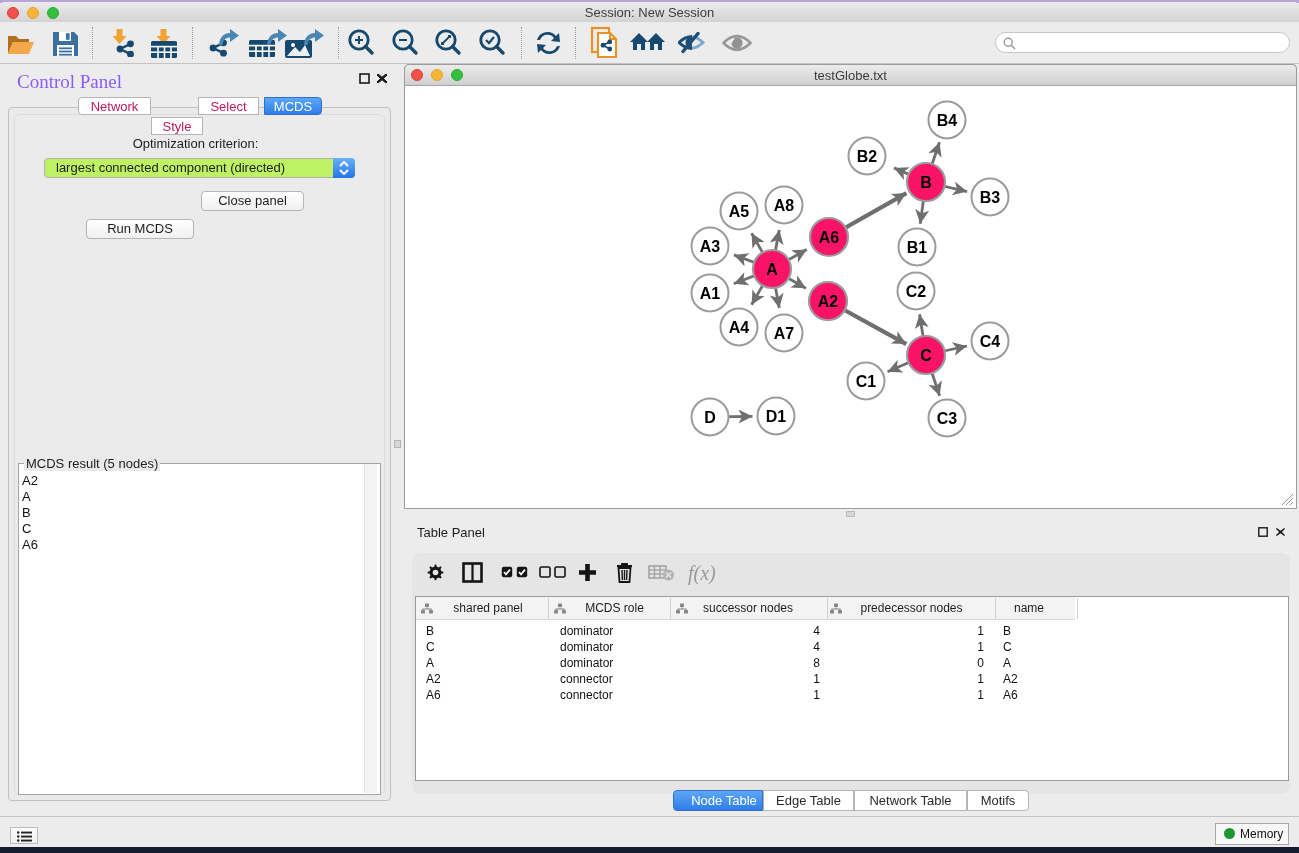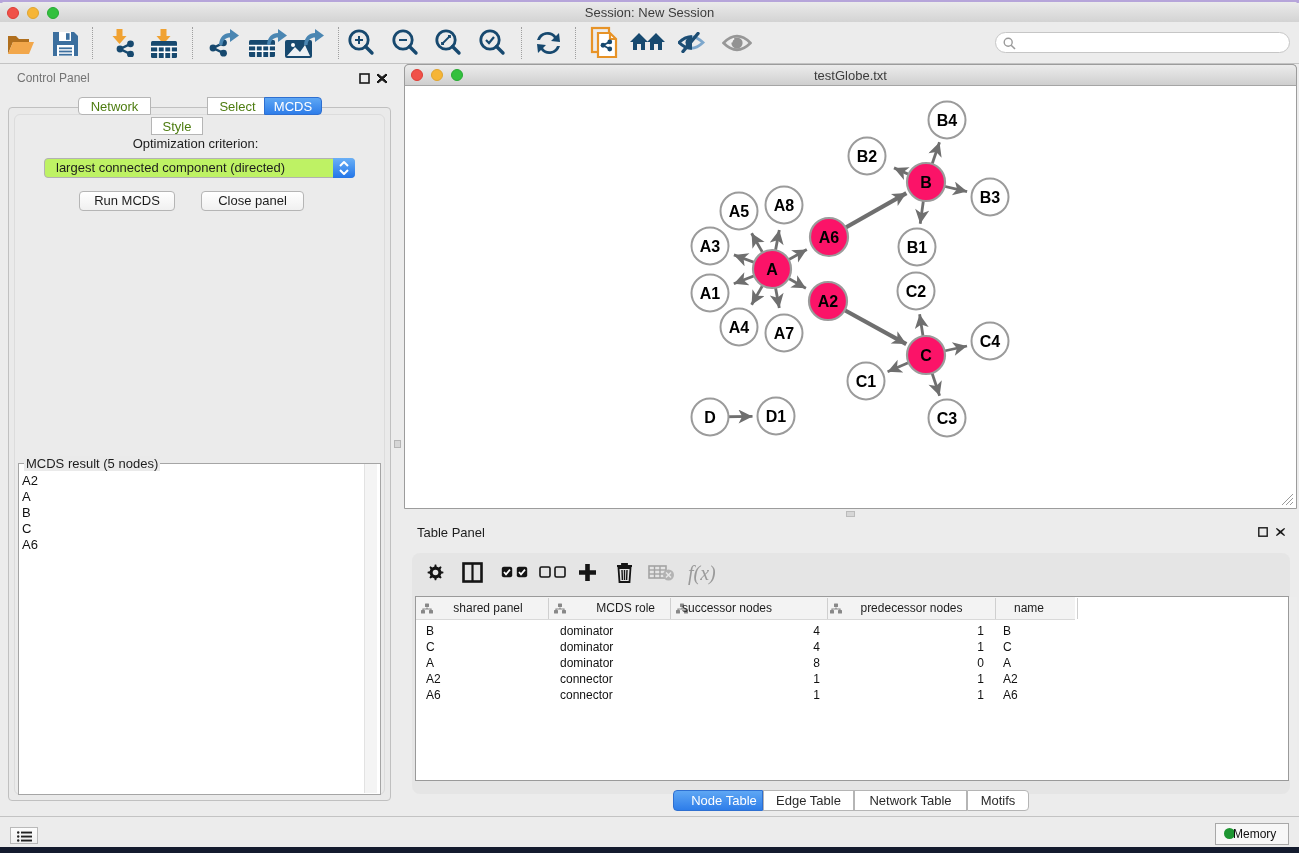--- a/index.html
+++ b/index.html
@@ -8,24 +8,24 @@
 .deskTop{left:0;top:0;width:1299px;height:3px;background:#b6a5da;}
 .deskBot{left:0;top:847px;width:1299px;height:6px;background:#141b2e;}
 .appwin{left:0;top:2px;width:1299px;height:846px;background:#ececec;border-radius:5px 5px 0 0;}
 .titlebar{left:0;top:2px;width:1299px;height:21px;background:linear-gradient(#ebebeb,#d3d3d3);border-bottom:1px solid #a9a9a9;border-radius:5px 5px 0 0;}
 .ttext{width:100%;text-align:center;font-size:13px;color:#3c3c3c;line-height:21px;}
 .tl{width:12px;height:12px;border-radius:50%;top:7px;}
 .toolbar{left:0;top:22px;width:1299px;height:42px;background:#ececec;border-bottom:1px solid #c3c3c3;}
 .vsep{top:5px;height:32px;width:0;border-left:1px dotted #9f9f9f;}
 .searchbox{left:995px;top:32px;width:295px;height:21px;background:#fff;border:1px solid #c6c6c6;border-radius:11px;}
 
-.cptitle{left:17px;top:71px;font-size:12px;color:#737373;}
+.cptitle{left:17px;top:71px;font-size:19px;color:#8b5cf6;font-family:Liberation Serif, serif;}
 .cpbox{left:8px;top:107px;width:383px;height:694px;border:1px solid #c0c0c0;border-radius:4px;background:#eaeaea;}
 .cpbox2{left:14px;top:114px;width:371px;height:681px;border:1px solid #dcdcdc;border-radius:6px;background:#ebebeb;}
-.tab{top:97px;height:18px;background:#fff;border:1px solid #b5b5b5;font-size:13px;color:#4d7c0f;text-align:center;line-height:17px;}
+.tab{top:97px;height:18px;background:#fff;border:1px solid #b5b5b5;font-size:13px;color:#be185d;text-align:center;line-height:17px;}
 .tabsel{background:linear-gradient(#5ea7f4,#2e7de9);color:#fff;border-color:#2e6fd0;}
 .optlabel{left:8px;top:136px;width:375px;text-align:center;font-size:13px;color:#1d1d1d;}
 .combo{left:44px;top:158px;width:311px;height:20px;background:#bef264;border:1px solid #b2b2b2;border-radius:4px;font-size:13px;color:#1d1d1d;line-height:18px;padding-left:11px;}
 .combostep{left:333px;top:158px;width:22px;height:20px;background:linear-gradient(#6ab0f6,#2375e8);border-radius:0 4px 4px 0;}
 .btn{top:191px;height:20px;background:linear-gradient(#fff,#f0f0f0);border:1px solid #b5b5b5;border-radius:4px;font-size:13px;color:#1d1d1d;text-align:center;line-height:18px;}
 .fieldset{left:18px;top:463px;width:363px;height:332px;border:1px solid #a5a5a5;background:#fff;}
 .fslegend{left:24px;top:456px;background:#eaeaea;font-size:13px;color:#1d1d1d;padding:0 2px;}
 .fslist{left:22px;top:473px;font-size:13px;color:#111;line-height:16px;}
 .fsscroll{left:364px;top:464px;width:13px;height:329px;background:#f4f4f4;border-left:1px solid #e2e2e2;}
 .vsplitHandle{left:394px;top:440px;width:7px;height:8px;background:#d6d6d6;border:1px solid #b5b5b5;}
@@ -218,29 +218,29 @@
 <svg class="abs" style="left:359px;top:73px;" width="11" height="11" viewBox="0 0 11 11">
     <rect x="1" y="1" width="9" height="9" fill="none" stroke="#1a1a1a" stroke-width="1.6"></rect>
   </svg>
 <svg class="abs" style="left:376px;top:73px;" width="12" height="11" viewBox="0 0 12 11">
     <path d="M2,1 L6,4.2 L10,1 L11,2 L7.5,5.5 L11,9 L10,10 L6,6.8 L2,10 L1,9 L4.5,5.5 L1,2 Z" fill="#1a1a1a" stroke="#1a1a1a" stroke-width="1"></path>
   </svg>
 <div class="abs cpbox"></div>
 <div class="abs cpbox2"></div>
 <div class="abs tab" style="left:78px;width:73px;border-radius:4px 0 0 4px;">Network</div>
 <div class="abs tab" style="left:151px;width:52px;margin-top:20px;">Style</div>
-<div class="abs tab" style="left:207px;width:61px;text-align:center;">Select</div>
+<div class="abs tab" style="left:198px;width:61px;text-align:center;">Select</div>
 <div class="abs tab tabsel" style="left:264px;width:58px;border-radius:0 4px 4px 0;">MCDS</div>
 <div class="abs optlabel">Optimization criterion:</div>
 <div class="abs combo">largest connected component (directed)</div>
 <div class="abs combostep"><svg width="22" height="20" viewBox="0 0 22 20">
       <path d="M7,8 L11,4 L15,8" fill="none" stroke="#fff" stroke-width="2" stroke-linejoin="round"></path>
       <path d="M7,12 L11,16 L15,12" fill="none" stroke="#fff" stroke-width="2" stroke-linejoin="round"></path>
     </svg></div>
-<div class="abs btn" style="left:79px;width:96px;">Run MCDS</div>
+<div class="abs btn" style="left:86px;width:108px;margin-top:28px;">Run MCDS</div>
 <div class="abs btn" style="left:201px;width:103px;">Close panel</div>
 <div class="abs fieldset"></div>
 <div class="abs fsscroll"></div>
 <div class="abs fslegend">MCDS result (5 nodes)</div>
 <div class="abs fslist">A2<br>A<br>B<br>C<br>A6</div>
 <div class="abs vsplitHandle"></div>
 
 <div class="abs netwin"></div>
 <div class="abs nettitle">
     <div class="ttext">testGlobe.txt</div>
@@ -405,22 +405,22 @@
       <rect x="8" y="7" width="4" height="3.6" rx="0.5"></rect>
       <path d="M6,4.5 L6,6 M2,7 L2,6 L10,6 L10,7" fill="none" stroke="#888" stroke-width="1.2"></path>
     </svg>
 <svg class="abs" style="left:414px;top:6px;" width="12" height="11" viewBox="0 0 12 11" fill="#888">
       <rect x="4" y="0.5" width="4" height="3.6" rx="0.5"></rect>
       <rect x="0" y="7" width="4" height="3.6" rx="0.5"></rect>
       <rect x="8" y="7" width="4" height="3.6" rx="0.5"></rect>
       <path d="M6,4.5 L6,6 M2,7 L2,6 L10,6 L10,7" fill="none" stroke="#888" stroke-width="1.2"></path>
     </svg>
   <div class="abs htext" style="left:22px;width:100px;text-align:center;">shared panel</div>
-  <div class="abs htext" style="left:142px;width:97px;text-align:right;">MCDS role</div>
-  <div class="abs htext" style="left:266px;width:132px;">successor nodes</div>
+  <div class="abs htext" style="left:150px;width:97px;text-align:center;">MCDS role</div>
+  <div class="abs htext" style="left:266px;width:132px;text-align:center;">successor nodes</div>
   <div class="abs htext" style="left:424px;width:143px;text-align:center;">predecessor nodes</div>
   <div class="abs htext" style="left:573px;width:80px;text-align:center;">name</div>
   <div class="abs cell" style="left:10px;top:27px;">B</div>
 <div class="abs cell" style="left:144px;top:27px;">dominator</div>
 <div class="abs cell" style="left:300px;top:27px;width:104px;text-align:right;">4</div>
 <div class="abs cell" style="left:460px;top:27px;width:108px;text-align:right;">1</div>
 <div class="abs cell" style="left:587px;top:27px;">B</div>
 <div class="abs cell" style="left:10px;top:43px;">C</div>
 <div class="abs cell" style="left:144px;top:43px;">dominator</div>
 <div class="abs cell" style="left:300px;top:43px;width:104px;text-align:right;">4</div>
@@ -456,14 +456,14 @@
         <circle cx="1.2" cy="5.5" r="1.2"></circle>
         <circle cx="1.2" cy="9.5" r="1.2"></circle>
         <rect x="4" y="0.6" width="11" height="1.9"></rect>
         <rect x="4" y="4.6" width="11" height="1.9"></rect>
         <rect x="4" y="8.6" width="11" height="1.9"></rect>
       </g>
     </svg>
   </div>
 <div class="abs membtn">
     <span style="position:absolute;left:8px;top:4px;width:11px;height:11px;border-radius:50%;background:#1e9632;"></span>
-    <span style="position:absolute;left:17px;top:3px;">Memory</span>
+    <span style="position:absolute;left:24px;top:3px;">Memory</span>
   </div>
 
 </body></html>

